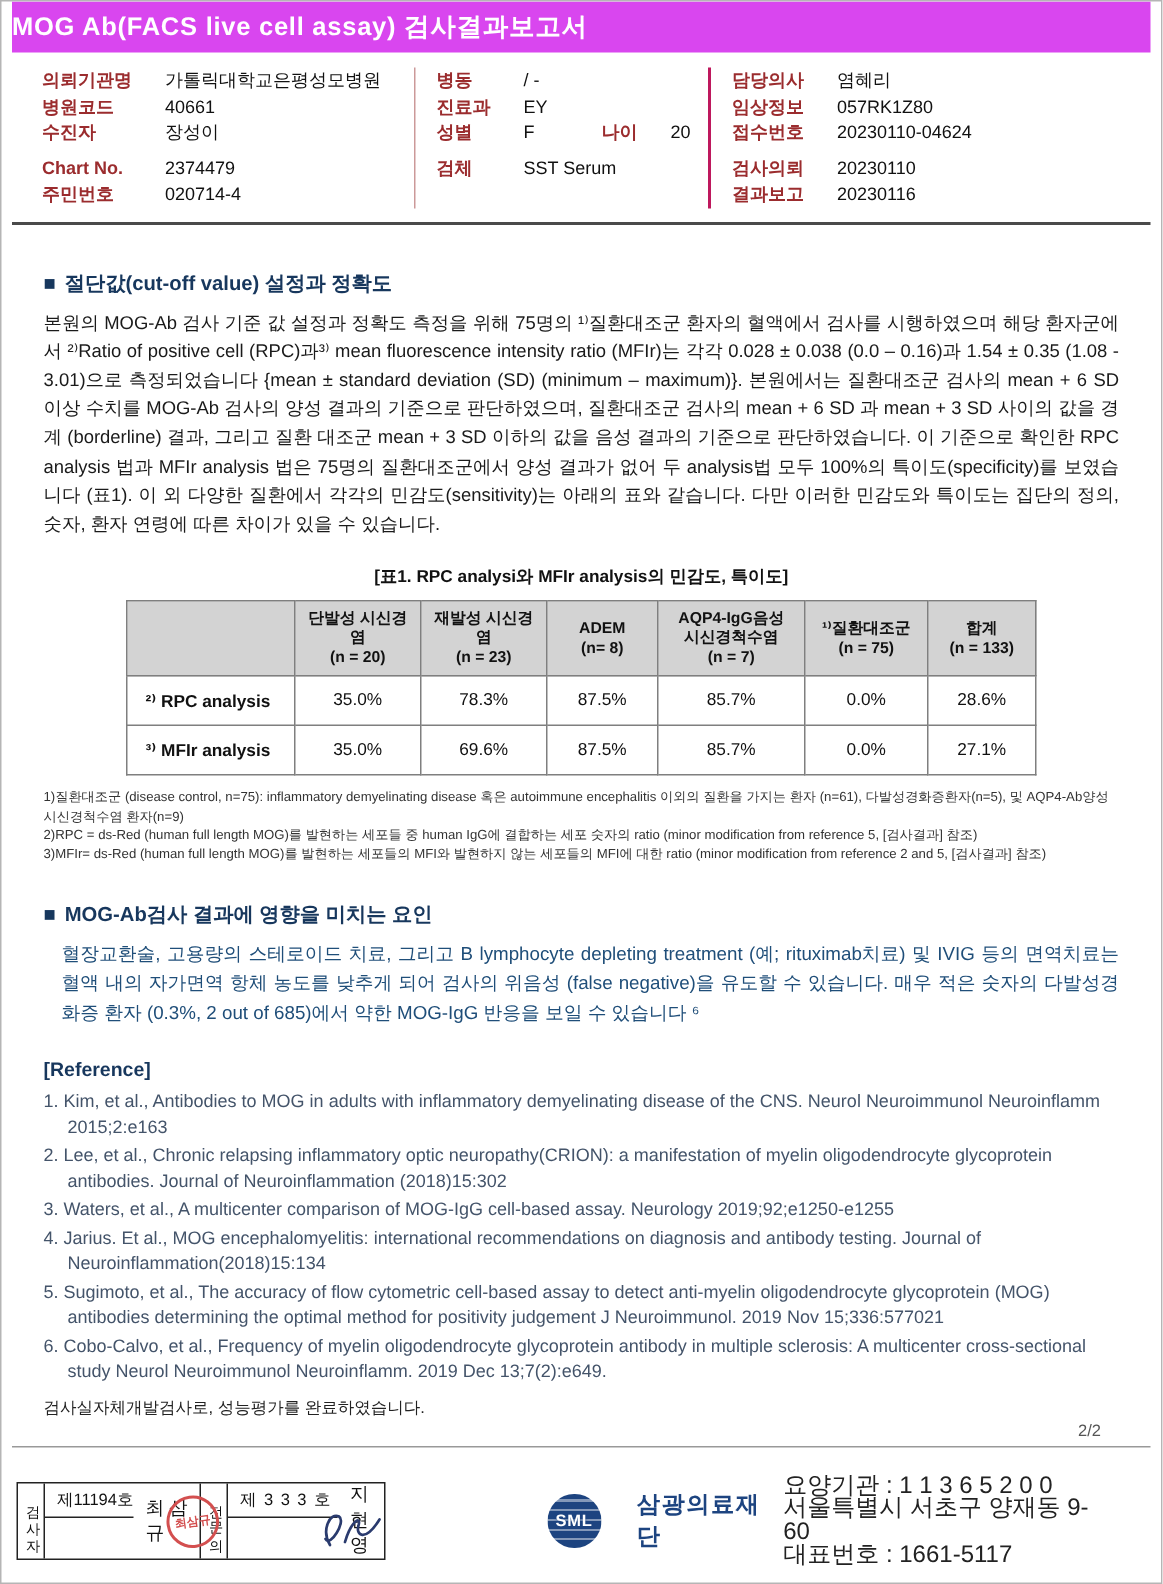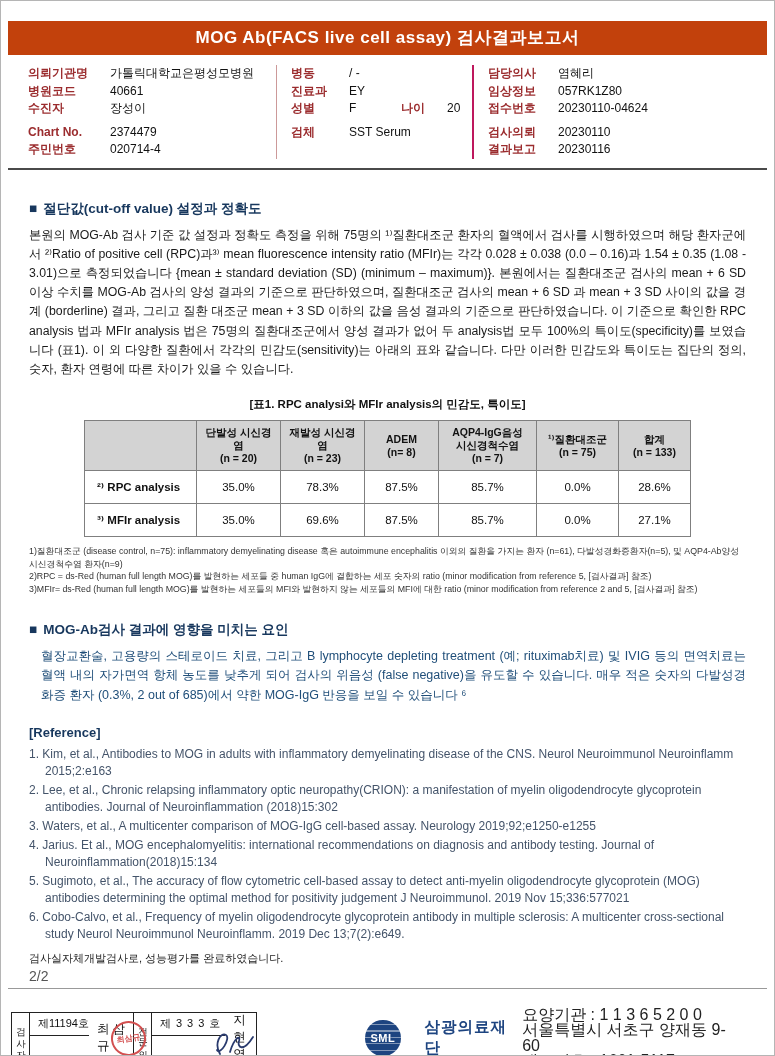--- a/index.html
+++ b/index.html
@@ -4,22 +4,22 @@
 <style>
   * { margin: 0; padding: 0; box-sizing: border-box; }
   html, body { background: #e8e8e8; }
   body { font-family: "Liberation Sans", "DejaVu Sans", sans-serif; }
   .page {
     position: relative; width: 775px; height: 1056px; background: #ffffff;
     border: 1px solid #b5b5b5; overflow: hidden; margin: 0 auto;
   }
   
   .banner {
-    margin: 20px 7px 0; height: 34px; background: #c2410c; color: #ffffff;
-    text-align: center; line-height: 34px; font-size: 17px; font-weight: bold;
+    margin: 0 7px 0; height: 34px; background: #d946ef; color: #ffffff;
+    text-align: left; line-height: 34px; font-size: 17px; font-weight: bold;
     letter-spacing: 0.5px;
   }
   
   .info {
     margin: 0 7px; padding: 10px 20px 9px; display: flex;
     border-bottom: 2.5px solid #4a4a4a;
   }
   .info-col { padding-right: 10px; }
   .col1 { width: 248px; }
   .col2 { width: 196px; border-left: 1px solid #cc9999; padding-left: 14px; }
@@ -62,21 +62,21 @@
     margin: 8px 0 0 12px; font-size: 12.5px; line-height: 19.2px; color: #1f4e79;
     text-align: justify;
   }
   .ref-heading { margin-top: 20px; color: #17375d; font-size: 13px; font-weight: bold; }
   .ref-list { margin-top: 6px; }
   .ref-item {
     font-size: 12px; line-height: 17px; color: #44546a; margin-bottom: 2px;
     padding-left: 16px; text-indent: -16px; white-space: pre-line;
   }
   .closing-note { margin-top: 8px; font-size: 11px; color: #222222; }
-  .page-number { margin-top: 2px; padding-right: 12px; font-size: 14px; color: #555555; }
+  .page-number { margin-top: 2px; text-align: right; padding-right: 12px; font-size: 11px; color: #555555; }
   .pre-footer-rule { margin: 4px 7px 0; border-top: 1px solid #999999; }
   
   .footer { margin: 18px 7px 0; display: flex; align-items: center; }
   .sig-table { display: flex; border: 1.5px solid #222222; height: 52px; margin-left: 3px; background: #fff; }
   .vcell {
     width: 18px; border-right: 1px solid #222222; writing-mode: vertical-rl;
     text-orientation: upright; font-size: 9.5px; color: #111;
     display: flex; align-items: center; justify-content: center; letter-spacing: 2px;
   }
   .ncell { width: 104px; border-right: 1px solid #222222; display: flex; flex-direction: row; position: relative; }

